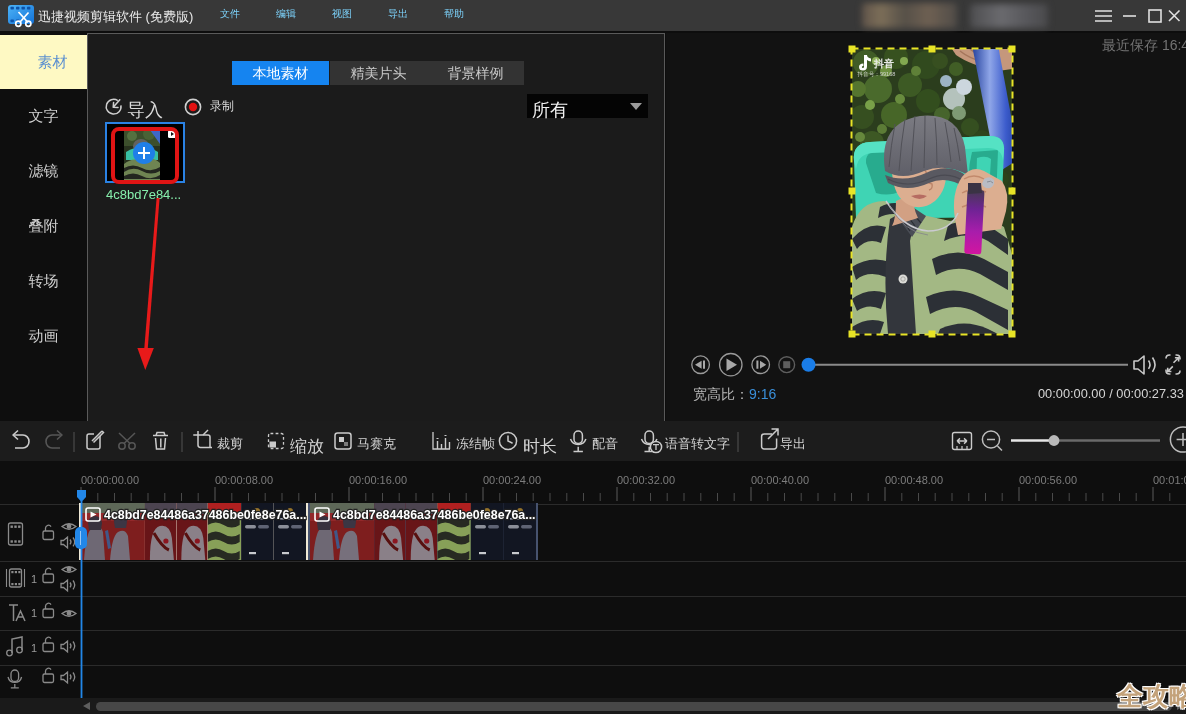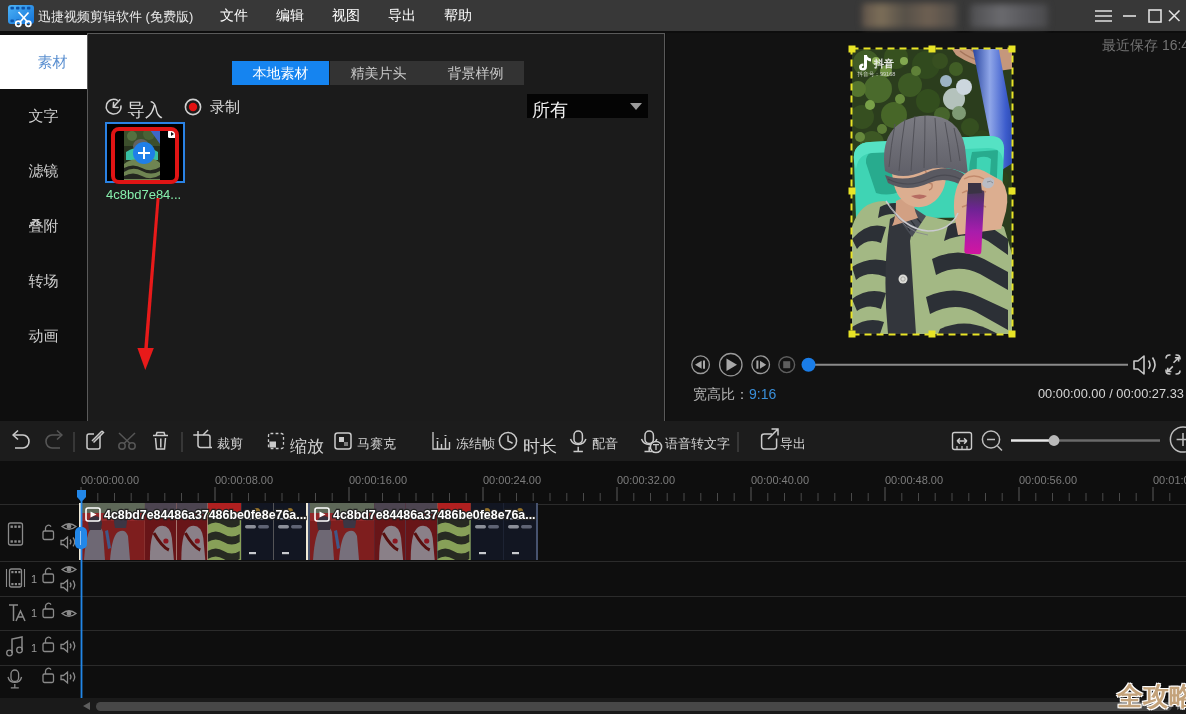--- a/index.html
+++ b/index.html
@@ -3,26 +3,26 @@
 <meta charset="utf-8">
 <style>
   * { margin:0; padding:0; box-sizing:border-box; }
   html,body { width:1186px; height:714px; overflow:hidden; background:#0d0d0d;
     font-family:"Liberation Sans", sans-serif; }
   .abs { position:absolute; }
   #stage { position:relative; width:1186px; height:714px; overflow:hidden; }
   
   #titlebar { position:absolute; left:0; top:0; width:1186px; height:31px; background:#383838; }
   #titlebar .title { position:absolute; left:38px; top:8px; color:#e9e9e9; font-size:13px; }
-  .menuitem { position:absolute; top:7px; color:#ffffff; font-size:14px; }
+  .menuitem { position:absolute; top:7px; color:#7dd3fc; font-size:10px; }
   
   #sidebar { position:absolute; left:0; top:31px; width:87px; height:390px; background:#0e0e0e; }
   .sideitem { position:absolute; left:0; width:87px; height:54px; line-height:54px;
     text-align:center; color:#cfcfcf; font-size:15px; }
-  .sideitem.sel { background:#ffffff; color:#5a8fd0;padding-left:18px; }
+  .sideitem.sel { background:#fef9c3; color:#5a8fd0;padding-left:18px; }
   
   #panel { position:absolute; left:87px; top:33px; width:578px; height:480px;
     background:#1b1b1b; border:1px solid #5a5a5a; }
   .tab { position:absolute; top:27px; height:24px; width:97px; line-height:24px;
     text-align:center; font-size:14px; color:#c8c8c8; background:#333333; }
   .tab.act { background:#1584f0; color:#fff; }
   
   #preview { position:absolute; left:666px; top:33px; width:520px; height:388px; background:#121212; }
   
   #toolbar { position:absolute; left:0; top:421px; width:1186px; height:40px; background:#1c1c1c; }
@@ -97,21 +97,21 @@
 
     <svg class="abs" style="left:14px;top:62px" width="240" height="22" viewBox="0 0 240 22">
       <g stroke="#cfcfcf" stroke-width="1.5" fill="none">
         <path d="M15.8 4.6 A7.4 7.4 0 1 0 18.9 9.4"></path>
         <path d="M17.8 3.8 L11.2 11.2 M11.2 11.2 L11.6 6.4 M11.2 11.2 L16 11.4" stroke-linecap="round"></path>
       </g>
       <circle cx="91" cy="11" r="7.6" stroke="#cfcfcf" stroke-width="1.6" fill="none"></circle>
       <circle cx="91" cy="11" r="4.2" fill="#e21212"></circle>
     </svg>
     <div class="abs" style="left:39px;top:64px;font-size:18px;color:#dadada">导入</div>
-    <div class="abs" style="left:122px;top:64px;font-size:15px;color:#dadada">录制</div>
+    <div class="abs" style="left:122px;top:64px;font-size:12px;color:#dadada">录制</div>
 
     <div class="abs" style="left:439px;top:60px;width:121px;height:24px;background:#040404">
       <div class="abs" style="left:5px;top:4px;font-size:18px;color:#f0f0f0">所有</div>
       <div class="abs" style="left:103px;top:9px;width:0;height:0;border-left:6px solid transparent;border-right:6px solid transparent;border-top:7px solid #9a9a9a"></div>
     </div>
 
     <div class="abs" style="left:17px;top:88px;width:80px;height:61px;border:2px solid #2a82e4;background:#000"></div>
     <svg class="abs" style="left:36px;top:96px" width="36" height="50" viewBox="0 0 36 50">
       <rect width="36" height="50" fill="#27321e"></rect>
       <rect y="0" width="36" height="16" fill="#3c4f2c"></rect>

